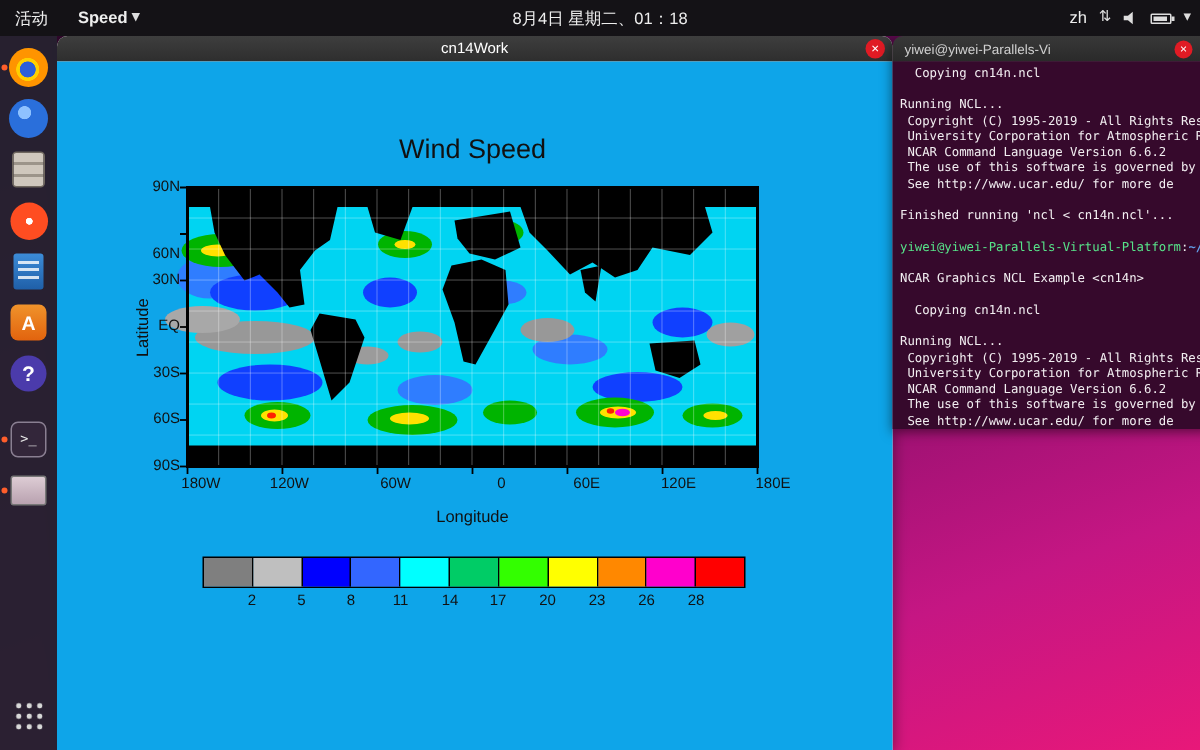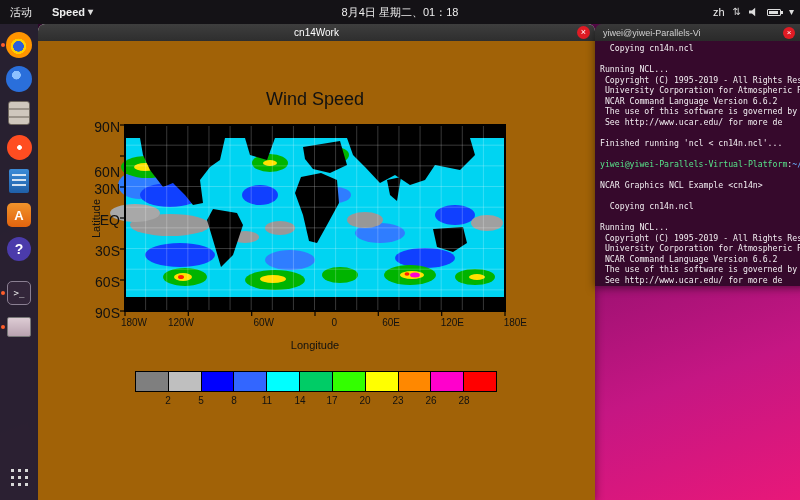--- a/index.html
+++ b/index.html
@@ -69,26 +69,26 @@
   }
   .win-titlebar {
     height:17px; background:linear-gradient(#3e3e3e,#2e2e2e); border-radius:7px 7px 0 0;
     display:flex; align-items:center; justify-content:center; position:relative;
     color:#fff; font-size:10px;
   }
   .win-close {
     position:absolute; right:5px; top:2px; width:13px; height:13px; border-radius:50%;
     background:#e01b24; color:#fff; font-size:9px; line-height:13px; text-align:center; cursor:pointer;
   }
-  .win-body { position:relative; width:100%; height:459px; background:#a16207; overflow:hidden; }
+  .win-body { position:relative; width:100%; height:459px; background:#0ea5e9; overflow:hidden; }
   .chart-title { position:absolute; left:87px; top:48px; width:380px; text-align:center;
     font-size:18px; color:#111; }
   .map-frame { position:absolute; left:87px; top:84px; width:380px; height:186px; }
   .ytick { position:absolute; left:36px; width:46px; height:12px; text-align:right;
-    font-size:14px; color:#111; }
+    font-size:10px; color:#111; }
   .xtick { position:absolute; top:276px; width:44px; height:12px; text-align:right;
     font-size:10px; color:#111; }
   .ylabel { position:absolute; left:14px; top:171px; width:88px; height:13px; text-align:center;
     font-size:11px; color:#111; transform:rotate(-90deg); }
   .xlabel { position:absolute; left:197px; top:298px; width:160px; text-align:center;
     font-size:11px; color:#111; }
   .colorbar { position:absolute; left:97px; top:330px; width:362px; height:21px;
     display:flex; border:1px solid #000; }
   .cb-seg { flex:1; border-right:1px solid #000; }
   .cb-seg:last-child { border-right:none; }
@@ -265,21 +265,21 @@
       <span class="ytick" style="top:78px">90N</span>
       <span class="ytick" style="top:123px">60N</span>
       <span class="ytick" style="top:140px">30N</span>
       <span class="ytick" style="top:171px">EQ</span>
       <span class="ytick" style="top:202px">30S</span>
       <span class="ytick" style="top:233px">60S</span>
       <span class="ytick" style="top:264px">90S</span>
       <span class="ylabel">Latitude</span>
 
       <span class="xtick" style="left:65px">180W</span>
-      <span class="xtick" style="left:112px">120W</span>
+      <span class="xtick" style="left:124px">120W</span>
       <span class="xtick" style="left:192px">60W</span>
       <span class="xtick" style="left:255px">0</span>
       <span class="xtick" style="left:318px">60E</span>
       <span class="xtick" style="left:382px">120E</span>
       <span class="xtick" style="left:445px">180E</span>
       <span class="xlabel">Longitude</span>
 
       <div class="colorbar">
         <div class="cb-seg" style="background: rgb(127, 127, 127);"></div>
         <div class="cb-seg" style="background: rgb(191, 191, 191);"></div>

